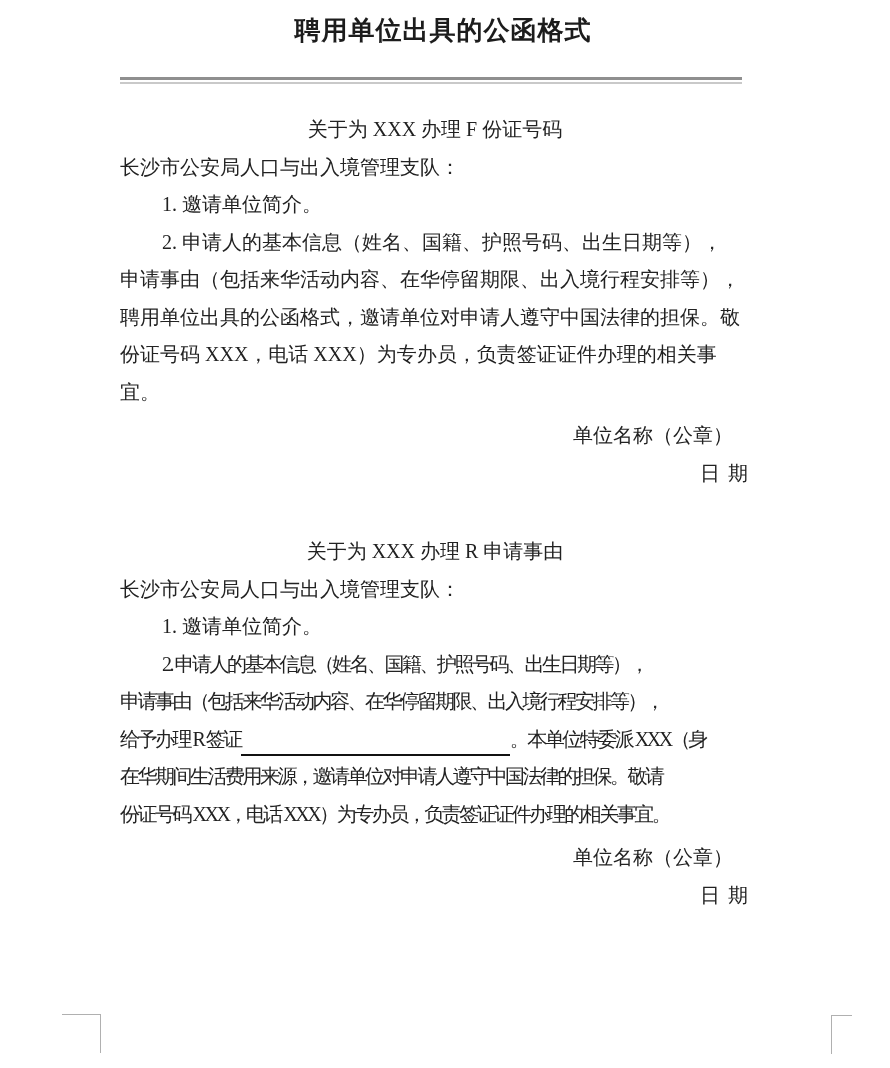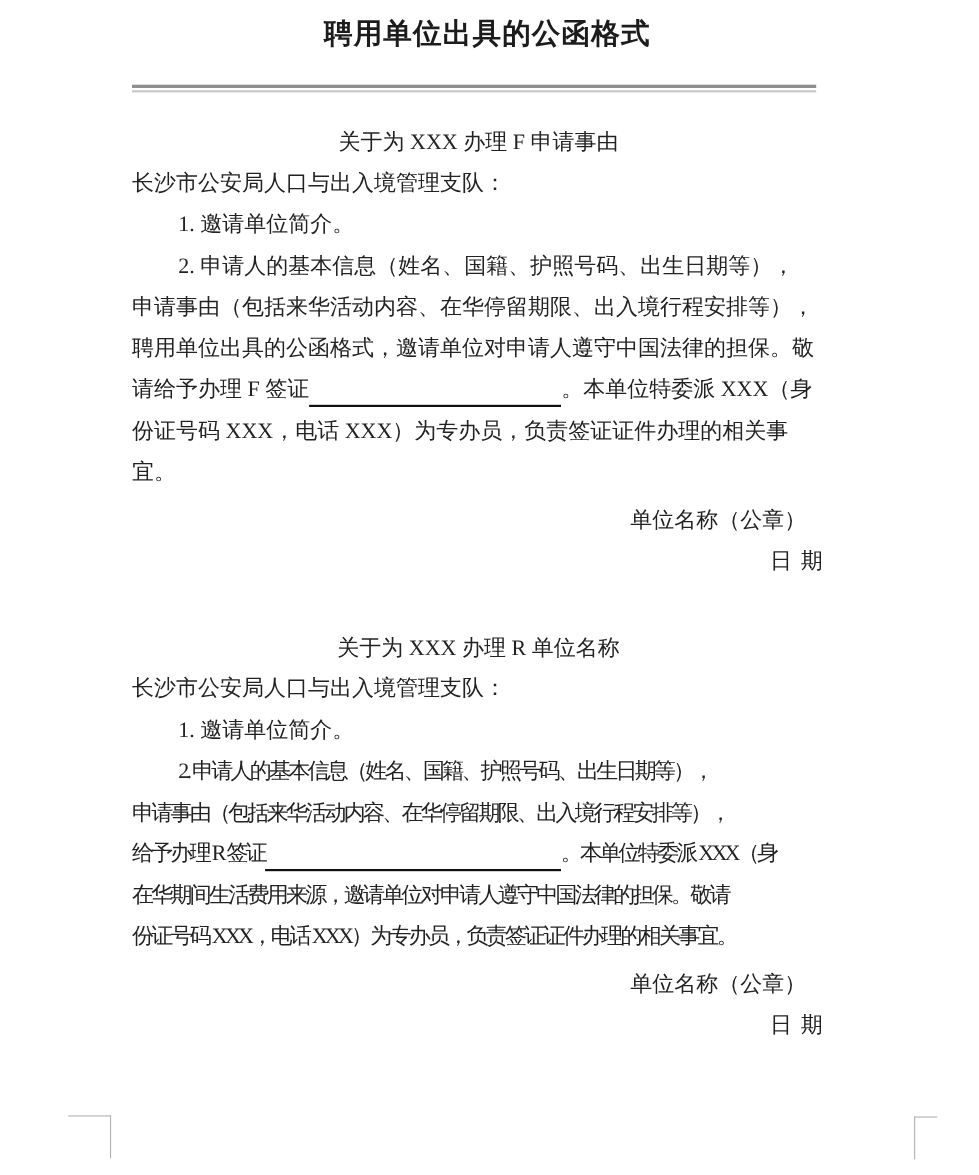--- a/index.html
+++ b/index.html
@@ -61,36 +61,35 @@
   <h1 class="doc-title">聘用单位出具的公函格式</h1>
 
   <div class="content">
     <div class="rule">
       <div class="rule-top"></div>
       <div class="rule-gap"></div>
       <div class="rule-bot"></div>
     </div>
 
     <div class="letter letter-1">
-      <div class="letter-title">关于为 XXX 办理 F 申请事由</div>
+      <div class="letter-title">关于为 XXX 办理 F 份证号码</div>
       <div class="salutation">长沙市公安局人口与出入境管理支队：</div>
       <div class="indent">1. 邀请单位简介。</div>
       <div class="indent para">2. 申请人的基本信息（姓名、国籍、护照号码、出生日期等），</div>
       <div class="para">申请事由（包括来华活动内容、在华停留期限、出入境行程安排等），</div>
       <div class="para">聘用单位出具的公函格式，邀请单位对申请人遵守中国法律的担保。敬</div>
-      <div class="para"><span>请给予办理 F 签证</span><span class="blank"></span><span>。本单位特委派 XXX（身</span></div>
       <div class="para">份证号码 XXX，电话 XXX）为专办员，负责签证证件办理的相关事宜。</div>
       <div class="closing">
         <div class="sig">单位名称（公章）</div>
         <div class="date">日期</div>
       </div>
     </div>
 
     <div class="letter letter-2">
-      <div class="letter-title">关于为 XXX 办理 R 单位名称</div>
+      <div class="letter-title">关于为 XXX 办理 R 申请事由</div>
       <div class="salutation">长沙市公安局人口与出入境管理支队：</div>
       <div class="indent">1. 邀请单位简介。</div>
       <div class="indent para">2. 申请人的基本信息（姓名、国籍、护照号码、出生日期等），</div>
       <div class="para">申请事由（包括来华活动内容、在华停留期限、出入境行程安排等），</div>
       <div class="para"><span>给予办理 R 签证</span><span class="blank"></span><span>。本单位特委派 XXX（身</span></div>
       <div class="para">在华期间生活费用来源，邀请单位对申请人遵守中国法律的担保。敬请</div>
       <div class="para">份证号码 XXX，电话 XXX）为专办员，负责签证证件办理的相关事宜。</div>
       <div class="closing">
         <div class="sig">单位名称（公章）</div>
         <div class="date">日期</div>

